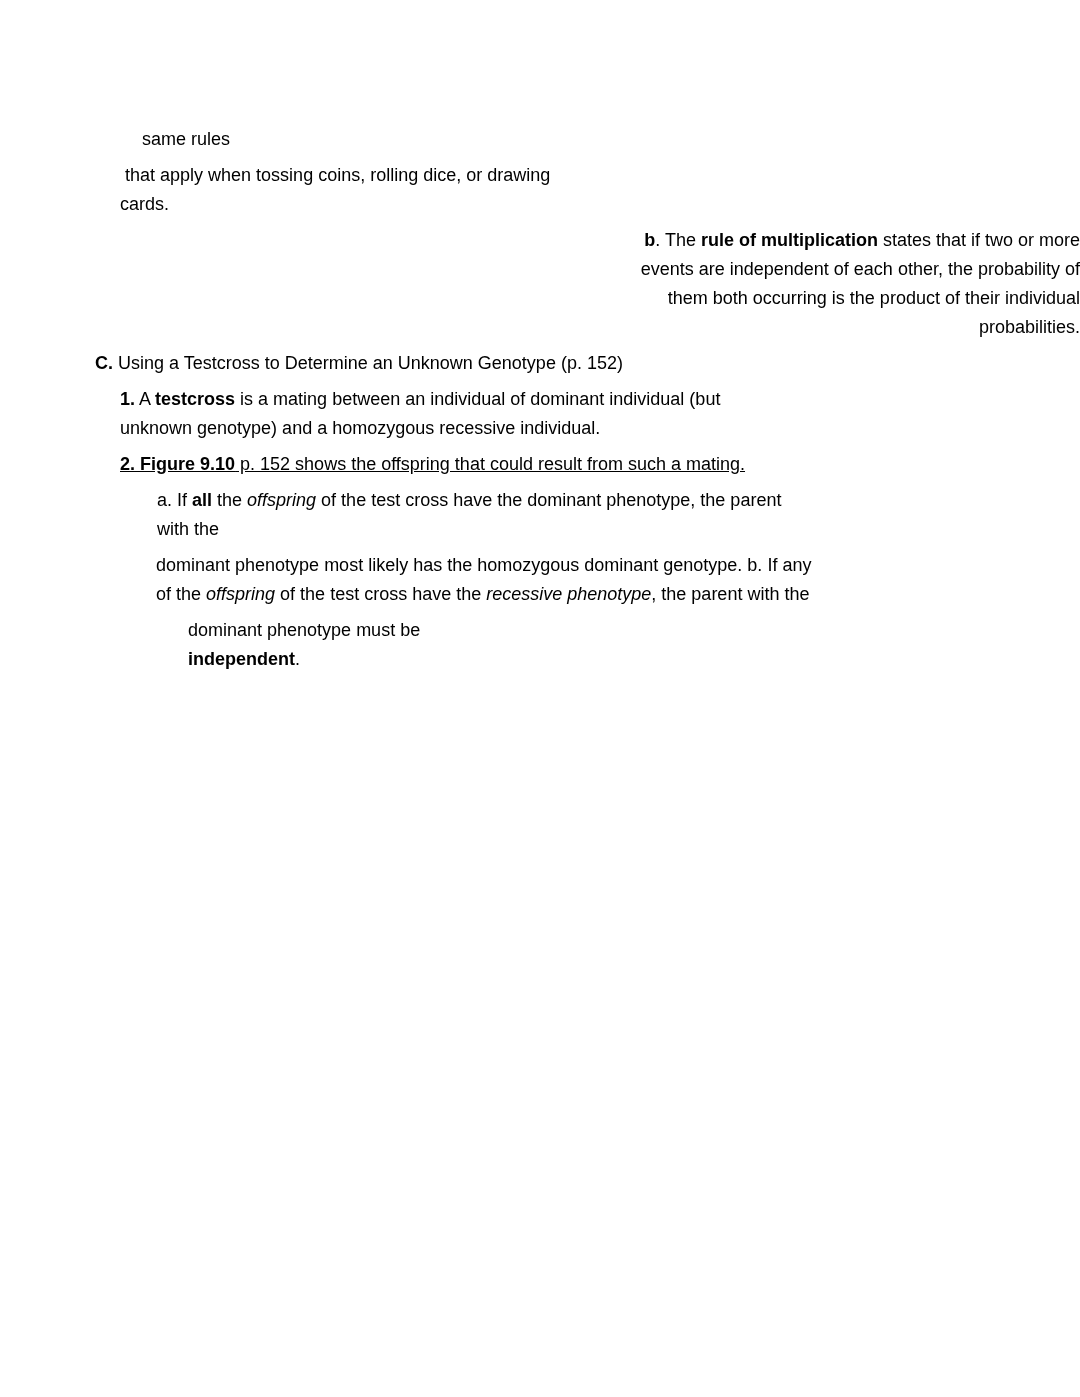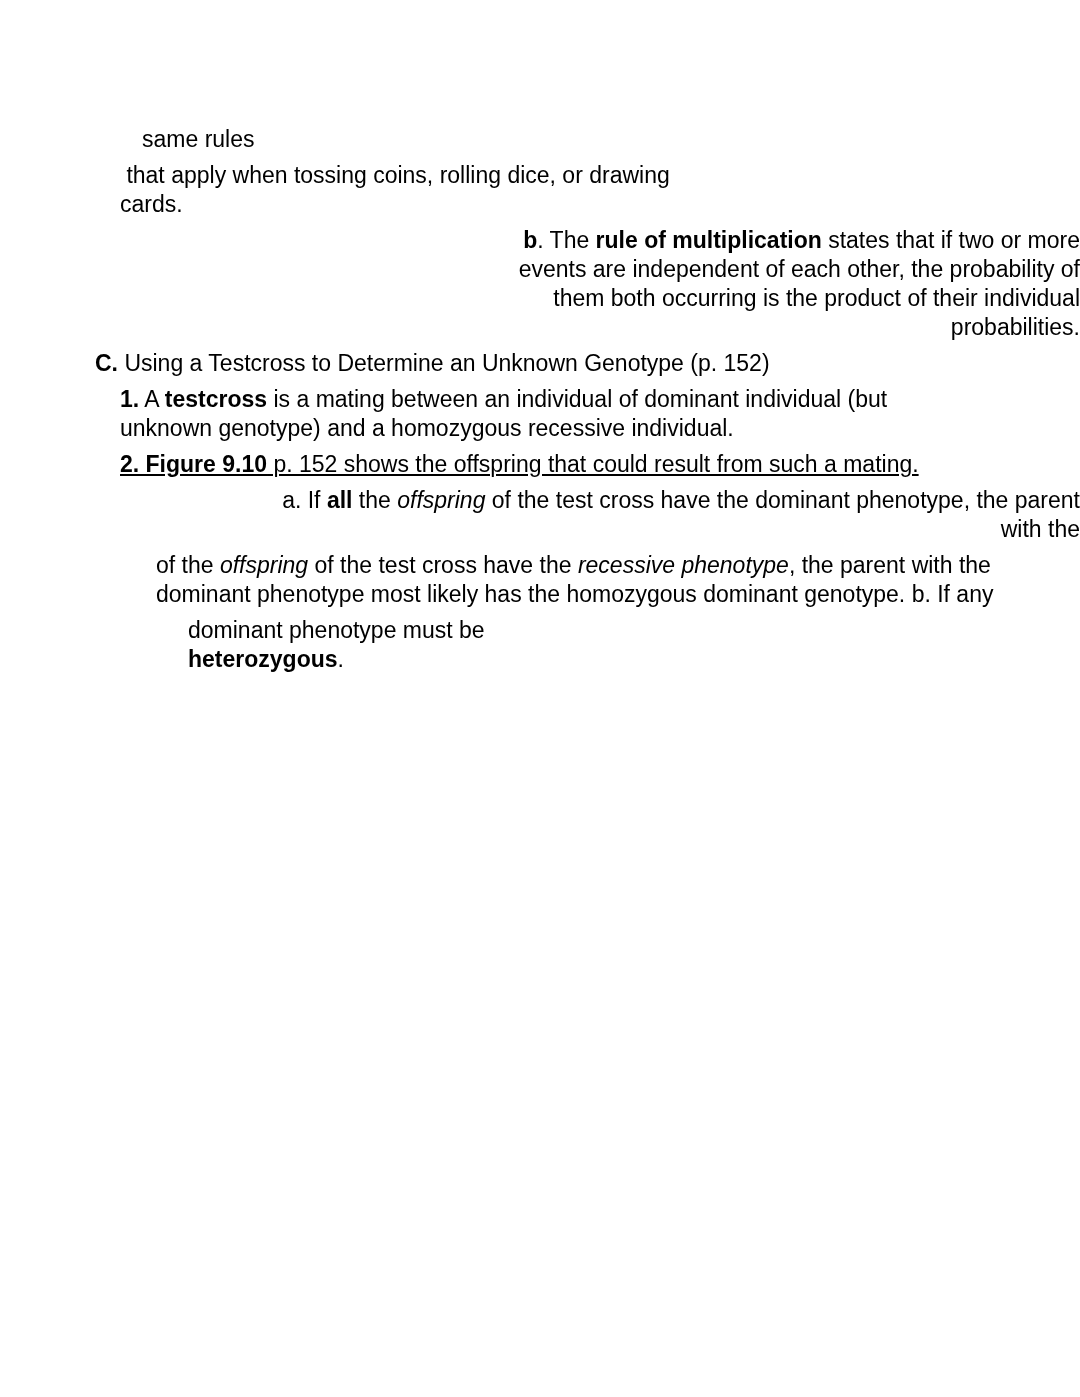--- a/index.html
+++ b/index.html
@@ -6,21 +6,21 @@
     margin: 0;
     padding: 0;
   }
   .page {
     position: relative;
     width: 1080px;
     height: 1397px;
     background: #ffffff;
     overflow: hidden;
     font-family: "Liberation Sans", sans-serif;
-    font-size: 23px;
+    font-size: 18px;
     line-height: 29px;
     color: #000000;
   }
   .doc-body {
     padding-top: 125px;
   }
   .para {
     margin-bottom: 7px;
   }
   .line {
@@ -50,26 +50,26 @@
       <div class="para" style="margin-left: 95px;">
         <div class="line"><span class="b">C.</span><span> Using a Testcross to Determine an Unknown Genotype (p. 152)</span></div>
       </div>
       <div class="para" style="margin-left: 120px;">
         <div class="line"><span class="b">1.</span><span> A </span><span class="b">testcross</span><span> is a mating between an individual of dominant individual (but</span></div>
         <div class="line"><span>unknown genotype) and a homozygous recessive individual.</span></div>
       </div>
       <div class="para" style="margin-left: 120px; text-decoration: underline;">
         <div class="line"><span class="b">2. Figure 9.10</span><span> p. 152 shows the offspring that could result from such a mating.</span></div>
       </div>
-      <div class="para" style="margin-left: 157px; text-align: right;">
+      <div class="para" style="margin-left: 157px;">
         <div class="line"><span>a. If </span><span class="b">all</span><span> the </span><span class="i">offspring</span><span> of the test cross have the dominant phenotype, the parent</span></div>
         <div class="line"><span>with the</span></div>
       </div>
       <div class="para" style="margin-left: 156px;">
+        <div class="line"><span>dominant phenotype most likely has the homozygous dominant genotype. b. If any</span></div>
         <div class="line"><span>of the </span><span class="i">offspring</span><span> of the test cross have the </span><span class="i">recessive phenotype</span><span>, the parent with the</span></div>
-        <div class="line"><span>dominant phenotype most likely has the homozygous dominant genotype. b. If any</span></div>
       </div>
       <div class="para" style="margin-left: 188px;">
         <div class="line"><span>dominant phenotype must be</span></div>
-        <div class="line"><span class="b">heterozygous</span><span>.</span></div>
+        <div class="line"><span class="b">independent</span><span>.</span></div>
       </div>
     </div>
 </div>
 
 </body></html>

